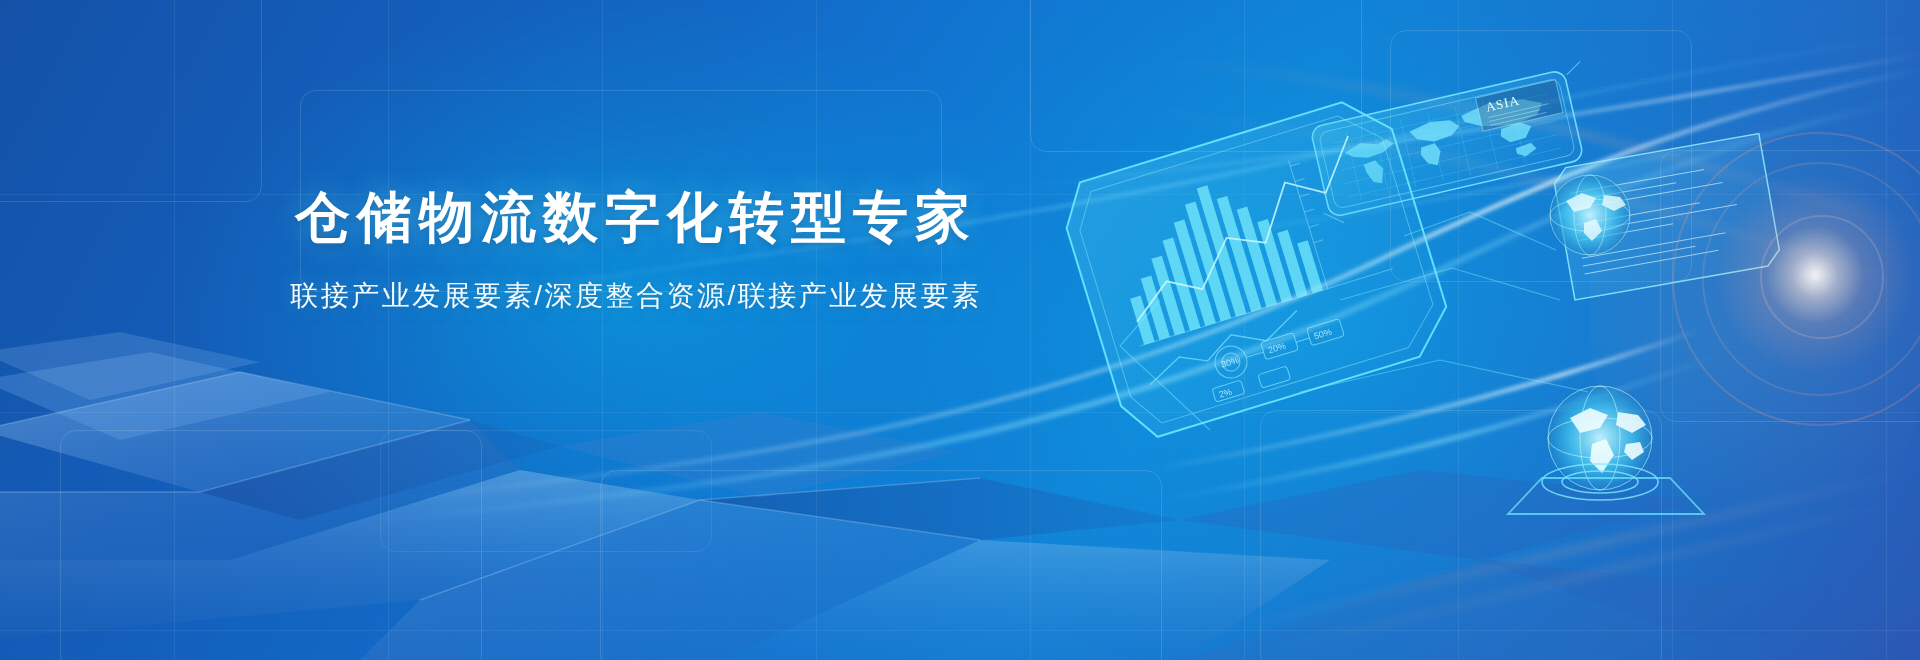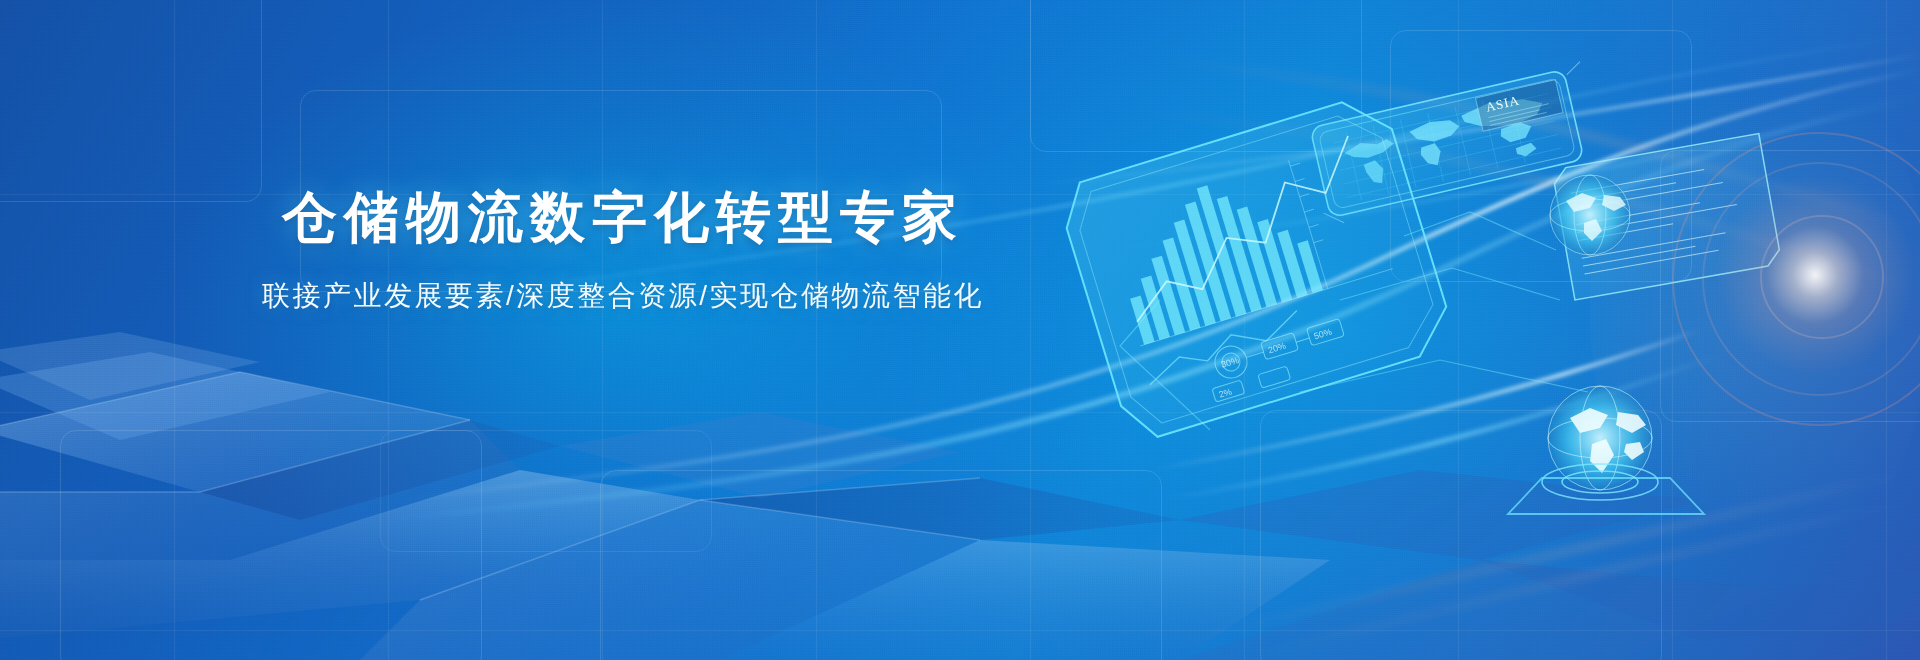--- a/index.html
+++ b/index.html
@@ -24,21 +24,21 @@
   }
   .rrect{position:absolute;border:1px solid rgba(255,255,255,.13);border-radius:16px;}
   .noise{
     opacity:.40;mix-blend-mode:overlay;
     background-image:
       repeating-linear-gradient(0deg, rgba(255,255,255,.05) 0 1px, transparent 1px 2px),
       repeating-linear-gradient(90deg, rgba(0,0,0,.05) 0 1px, transparent 1px 2px);
   }
 
   
-  #copy{position:absolute;left:3px;top:186px;width:1240px;text-align:center;}
+  #copy{position:absolute;left:16px;top:186px;width:1240px;text-align:center;}
   #title{
     font-size:55px;font-weight:700;color:#fff;letter-spacing:7px;line-height:1.15;
     text-shadow:0 0 26px rgba(90,215,255,.60),0 2px 10px rgba(0,40,90,.45);
     white-space:nowrap;
   }
   #subtitle{
     margin-top:28px;font-size:28px;font-weight:500;color:#f2fbff;letter-spacing:2.5px;
     text-shadow:0 0 16px rgba(80,205,255,.55),0 1px 6px rgba(0,40,90,.40);
     white-space:nowrap;
   }
@@ -320,16 +320,16 @@
     <div id="flare"></div>
     <div class="ring" style="left:1672px;top:132px;width:290px;height:290px;"></div>
     <div class="ring" style="left:1702px;top:162px;width:230px;height:230px;border-color:rgba(255,175,150,.16);"></div>
     <div class="ring" style="left:1760px;top:215px;width:120px;height:120px;border-color:rgba(255,200,180,.20);"></div>
     <div style="position:absolute;left:1590px;top:30px;width:340px;height:560px;border-radius:50%;
                 background:radial-gradient(circle, rgba(255,200,180,.10) 0%, rgba(255,180,160,0) 70%);"></div>
   </div>
 
   <div id="copy">
     <div id="title">仓储物流数字化转型专家</div>
-    <div id="subtitle">联接产业发展要素/深度整合资源/实现仓储物流智能化</div>
+    <div id="subtitle">联接产业发展要素/深度整合资源/联接产业发展要素</div>
   </div>
 
 </div>
 
 </body></html>

